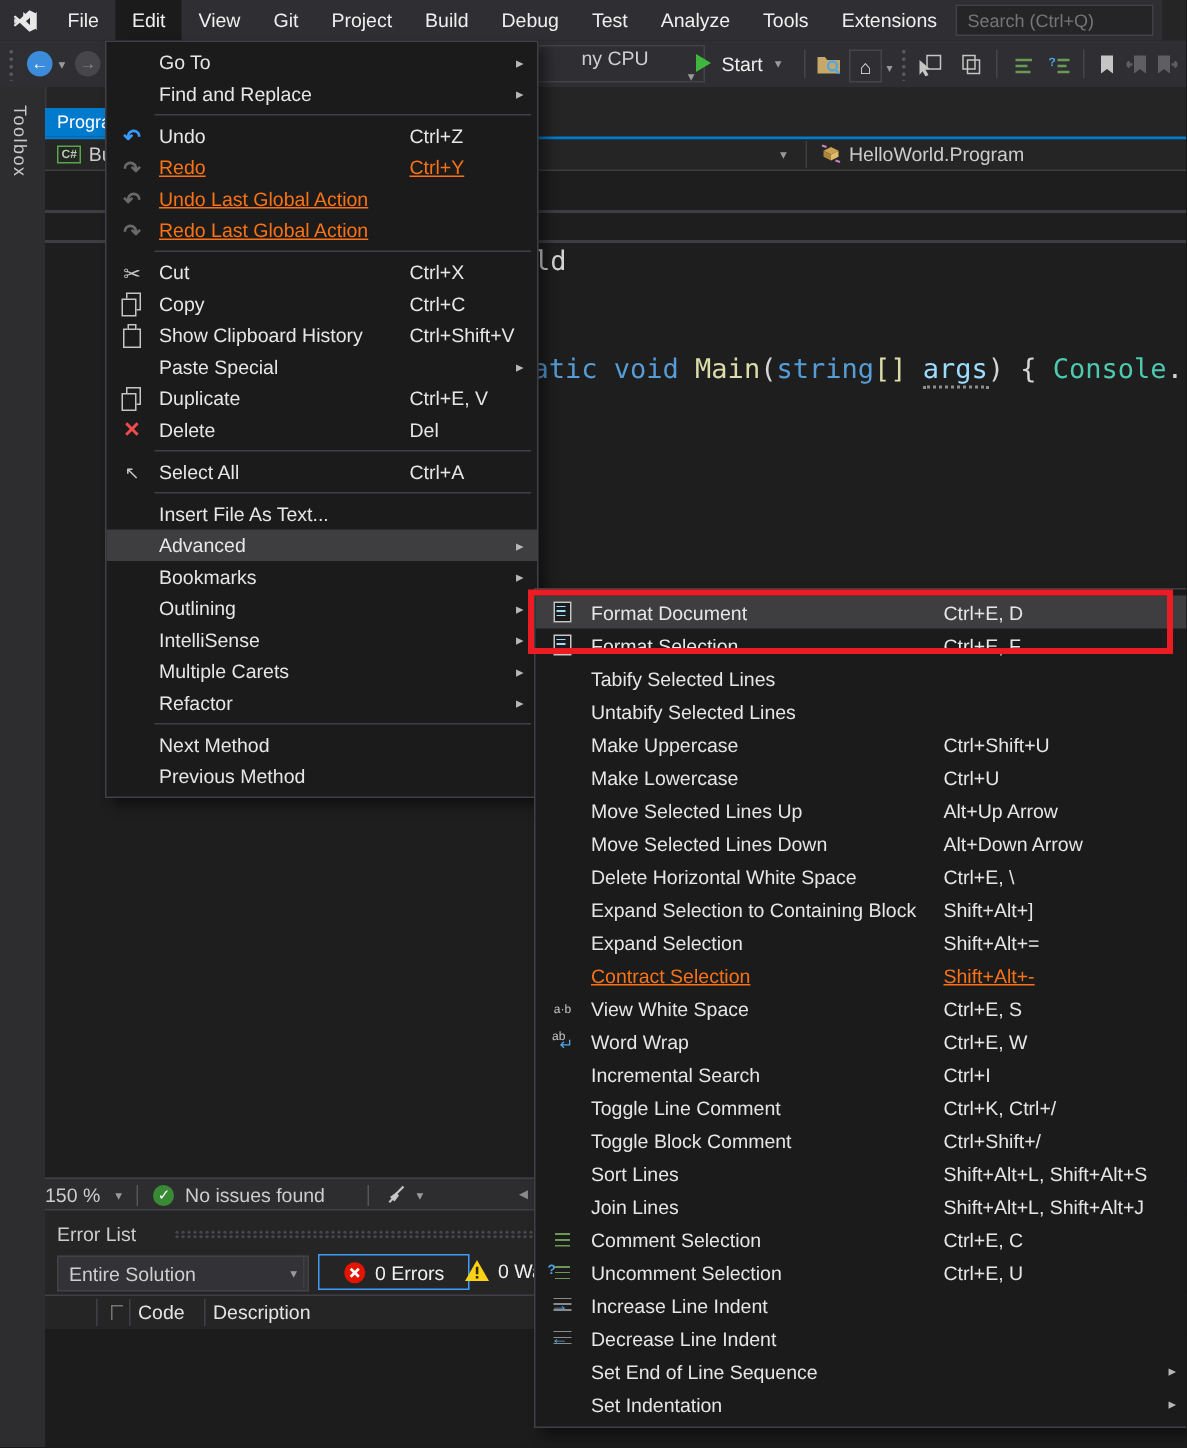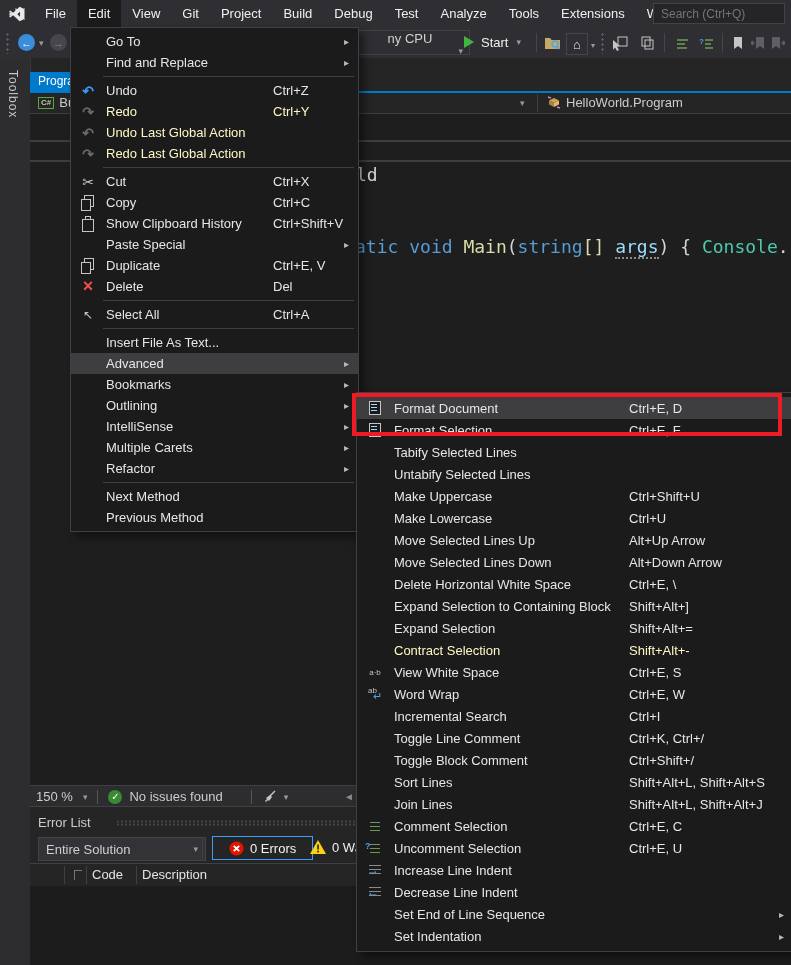--- a/index.html
+++ b/index.html
@@ -1,21 +1,21 @@
 <!DOCTYPE html>
 <html><head>
 <meta charset="utf-8">
 <style>
   html,body{margin:0;padding:0;background:#111;}
   .screen{position:relative;width:791px;height:965px;background:#252526;overflow:hidden;
           font-family:"Liberation Sans",sans-serif;font-size:13px;color:#CCCCCC;}
   .abs{position:absolute;}
 
   
-  .menubar{position:absolute;left:0;top:0;right:0;height:27px;background:#2F2F33;display:flex;align-items:stretch;}
+  .menubar{position:absolute;left:0;top:0;right:16px;height:27px;background:#2F2F33;display:flex;align-items:stretch;}
   .vs-logo{width:34px;display:flex;align-items:center;justify-content:center;}
   .mb-item{padding:0 11px;display:flex;align-items:center;color:#EFEFEF;cursor:default;}
   .mb-item.active{background:#1B1B1C;}
   .searchbox{position:absolute;right:6px;top:3px;width:116px;height:19px;background:#252528;
              border:1px solid #434346;color:#8F8F8F;font-size:12px;padding:0 7px;font-family:"Liberation Sans",sans-serif;}
 
   
   .toolbar{position:absolute;left:0;top:27px;right:0;height:31px;background:#2F2F33;}
   .grip{position:absolute;width:6px;height:22px;top:5px;
         background-image:radial-gradient(circle,#5A5A5E 1px,transparent 1.3px);background-size:5px 5px;}
@@ -81,21 +81,21 @@
   
   .menu{position:absolute;background:#1B1B1C;border:1px solid #3F3F46;box-shadow:5px 5px 8px rgba(0,0,0,.45);z-index:10;}
   .menu.main{left:70px;top:27px;width:287px;padding:3px 0;}
   .menu.sub{left:356px;top:392px;width:436px;padding:4px 0;z-index:11;}
   .menu-row{position:relative;display:flex;align-items:center;height:21px;color:#E6E6E6;}
   .menu.sub .menu-row{height:22px;}
   .menu-row.hl{background:#3E3E40;}
   .menu-row .ml{margin-left:6px;}
   .menu-row .ms{position:absolute;left:202px;}
   .menu.sub .menu-row .ms{left:272px;text-align:right;}
-  .menu-row.dis .ml,.menu-row.dis .ms{color:#fef9c3;}
+  .menu-row.dis .ml,.menu-row.dis .ms{color:#f97316;text-decoration:underline;}
   .ma{position:absolute;right:9px;color:#B8B8B8;font-size:10px;}
   .menu-sep{height:1px;background:#3F3F46;margin:3px 4px 3px 32px;}
   .mi{width:24px;min-width:24px;height:18px;margin-left:5px;display:inline-flex;align-items:center;justify-content:center;
       font-size:14px;position:relative;}
   .menu.sub .mi{width:26px;min-width:26px;}
   .mi-undo::before{content:"↶";color:#3B99FC;font-weight:bold;}
   .mi-redo::before,.mi-undo-global::before{color:#6A6A6A;font-weight:bold;}
   .mi-redo::before{content:"↷";}
   .mi-undo-global::before{content:"↶";}
   .mi-redo-global::before{content:"↷";color:#6A6A6A;font-weight:bold;}
@@ -257,21 +257,21 @@
   </div>
 
   <div class="editor">
     <div class="sticky-line" style="top:26px"></div>
     <div class="sticky-line" style="top:46px"></div>
     <div class="code" style="left:326px;top:50px;color:#D4D4D4">ld</div>
     <div class="code" style="left:325px;top:122px"><span class="tok-kw">atic</span><span class="tok-punct"> </span><span class="tok-kw">void</span><span class="tok-punct"> </span><span class="tok-fn">Main</span><span class="tok-punct">(</span><span class="tok-kw">string</span><span class="tok-fn">[]</span><span class="tok-punct"> </span><span class="tok-param tok-u">args</span><span class="tok-punct">)</span><span class="tok-punct"> { </span><span class="tok-type">Console</span><span class="tok-punct">.</span></div>
   </div>
 
   <div class="ed-status">
-    <span style="margin-left:6px">150 %</span>
+    <span style="">150 %</span>
     <span class="caret" style="margin-left:10px">▾</span>
     <span class="vsep"></span>
     <span class="check-circle">✓</span>
     <span>No issues found</span>
     <span class="vsep" style="margin-left:28px"></span>
     <span style="display:flex">
       <svg width="16" height="14" viewBox="0 0 16 14">
           <path stroke="#C5C5C5" stroke-width="1.5" d="M13 1 8 6" fill="none"></path>
           <path fill="#C5C5C5" d="M8 5 4 8l1 1-2 2 1 1 2-2 1 1 3-4z"></path>
         </svg>

